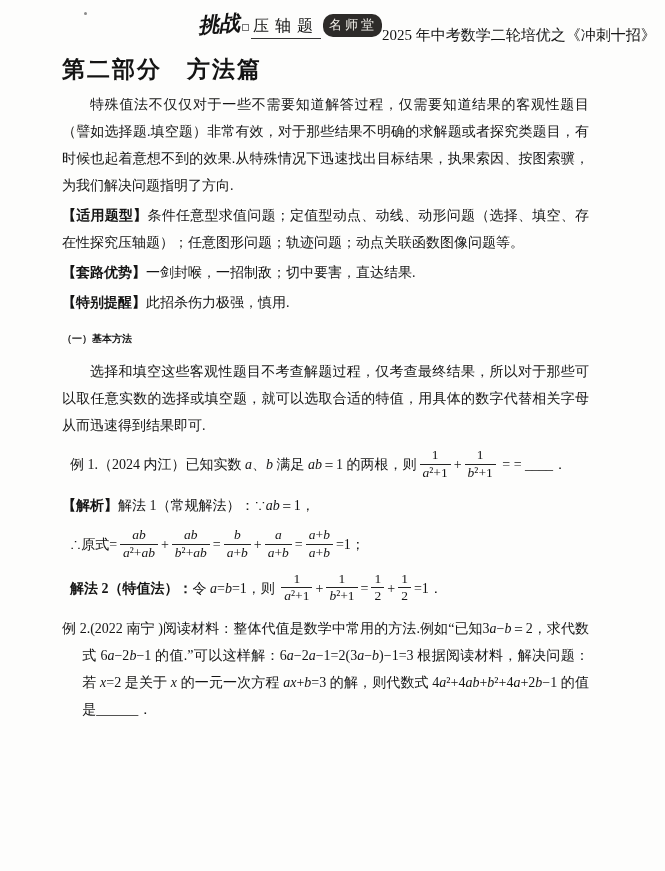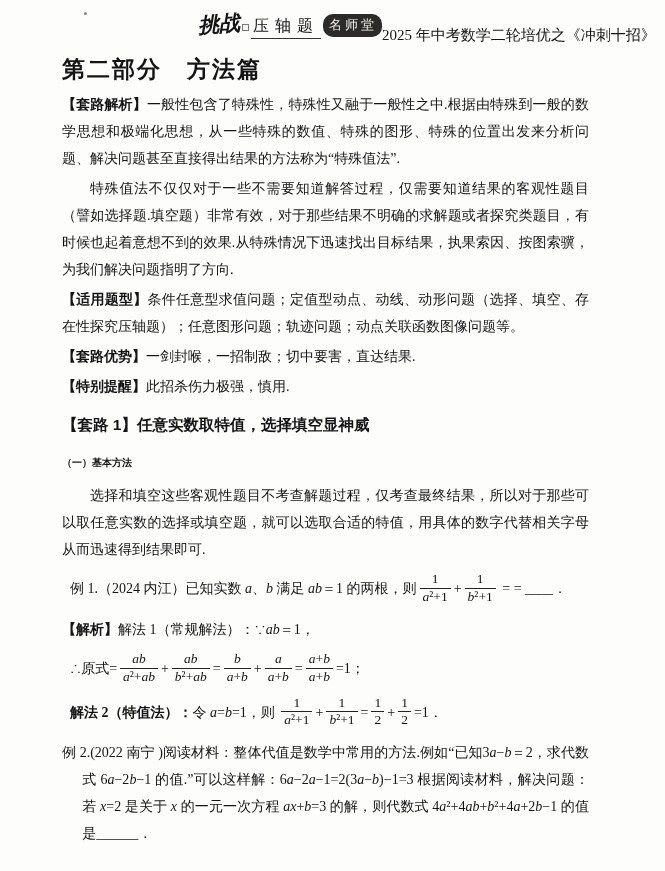--- a/index.html
+++ b/index.html
@@ -59,26 +59,24 @@
       <span class="reg-mark"></span>
       <span class="logo-mid">压轴题</span>
       <span class="logo-badge">名师堂</span>
     </div>
     <div class="edition">2025 年中考数学二轮培优之《冲刺十招》</div>
   </div>
 
   <h1 class="title">第二部分　方法篇</h1>
 
   <main id="doc">
-      <div class="blk "><span class="bd">【套路解析】</span><span class="tx">一般性包含了特殊性，特殊性又融于一般性之中.根据由特殊到一般的数学思想和极端化思想，从一些特殊的数值、特殊的图形、特殊的位置出发来分析问题、解决问题甚至直接得出结果的方法称为“特殊值法”.</span></div>
       <div class="blk indent"><span class="tx">特殊值法不仅仅对于一些不需要知道解答过程，仅需要知道结果的客观性题目（譬如选择题.填空题）非常有效，对于那些结果不明确的求解题或者探究类题目，有时候也起着意想不到的效果.从特殊情况下迅速找出目标结果，执果索因、按图索骥，为我们解决问题指明了方向.</span></div>
       <div class="blk "><span class="bd">【适用题型】</span><span class="tx">条件任意型求值问题；定值型动点、动线、动形问题（选择、填空、存在性探究压轴题）；任意图形问题；轨迹问题；动点关联函数图像问题等。</span></div>
       <div class="blk "><span class="bd">【套路优势】</span><span class="tx">一剑封喉，一招制敌；切中要害，直达结果.</span></div>
       <div class="blk "><span class="bd">【特别提醒】</span><span class="tx">此招杀伤力极强，慎用.</span></div>
-      <div class="blk h1"><span class="bd">【套路 1】任意实数取特值，选择填空显神威</span></div>
       <div class="blk h2"><span class="bd">（一）基本方法</span></div>
       <div class="blk indent"><span class="tx">选择和填空这些客观性题目不考查解题过程，仅考查最终结果，所以对于那些可以取任意实数的选择或填空题，就可以选取合适的特值，用具体的数字代替相关字母从而迅速得到结果即可.</span></div>
       <div class="blk math"><span class="tx">例 1.（2024 内江）已知实数 </span><span class="mi">a</span><span class="tx">、</span><span class="mi">b</span><span class="tx"> 满足 </span><span class="mi">ab</span><span class="tx">＝1 的两根，则</span><span class="frac">
           <span class="num"><span class="tx">1</span></span>
           <span class="den"><span class="mi">a</span><span class="tx">²+1</span></span>
         </span><span class="tx">+</span><span class="frac">
           <span class="num"><span class="tx">1</span></span>
           <span class="den"><span class="mi">b</span><span class="tx">²+1</span></span>
         </span><span class="tx"> = = ____．</span></div>
       <div class="blk "><span class="bd">【解析】</span><span class="tx">解法 1（常规解法）：∵</span><span class="mi">ab</span><span class="tx">＝1，</span></div>

